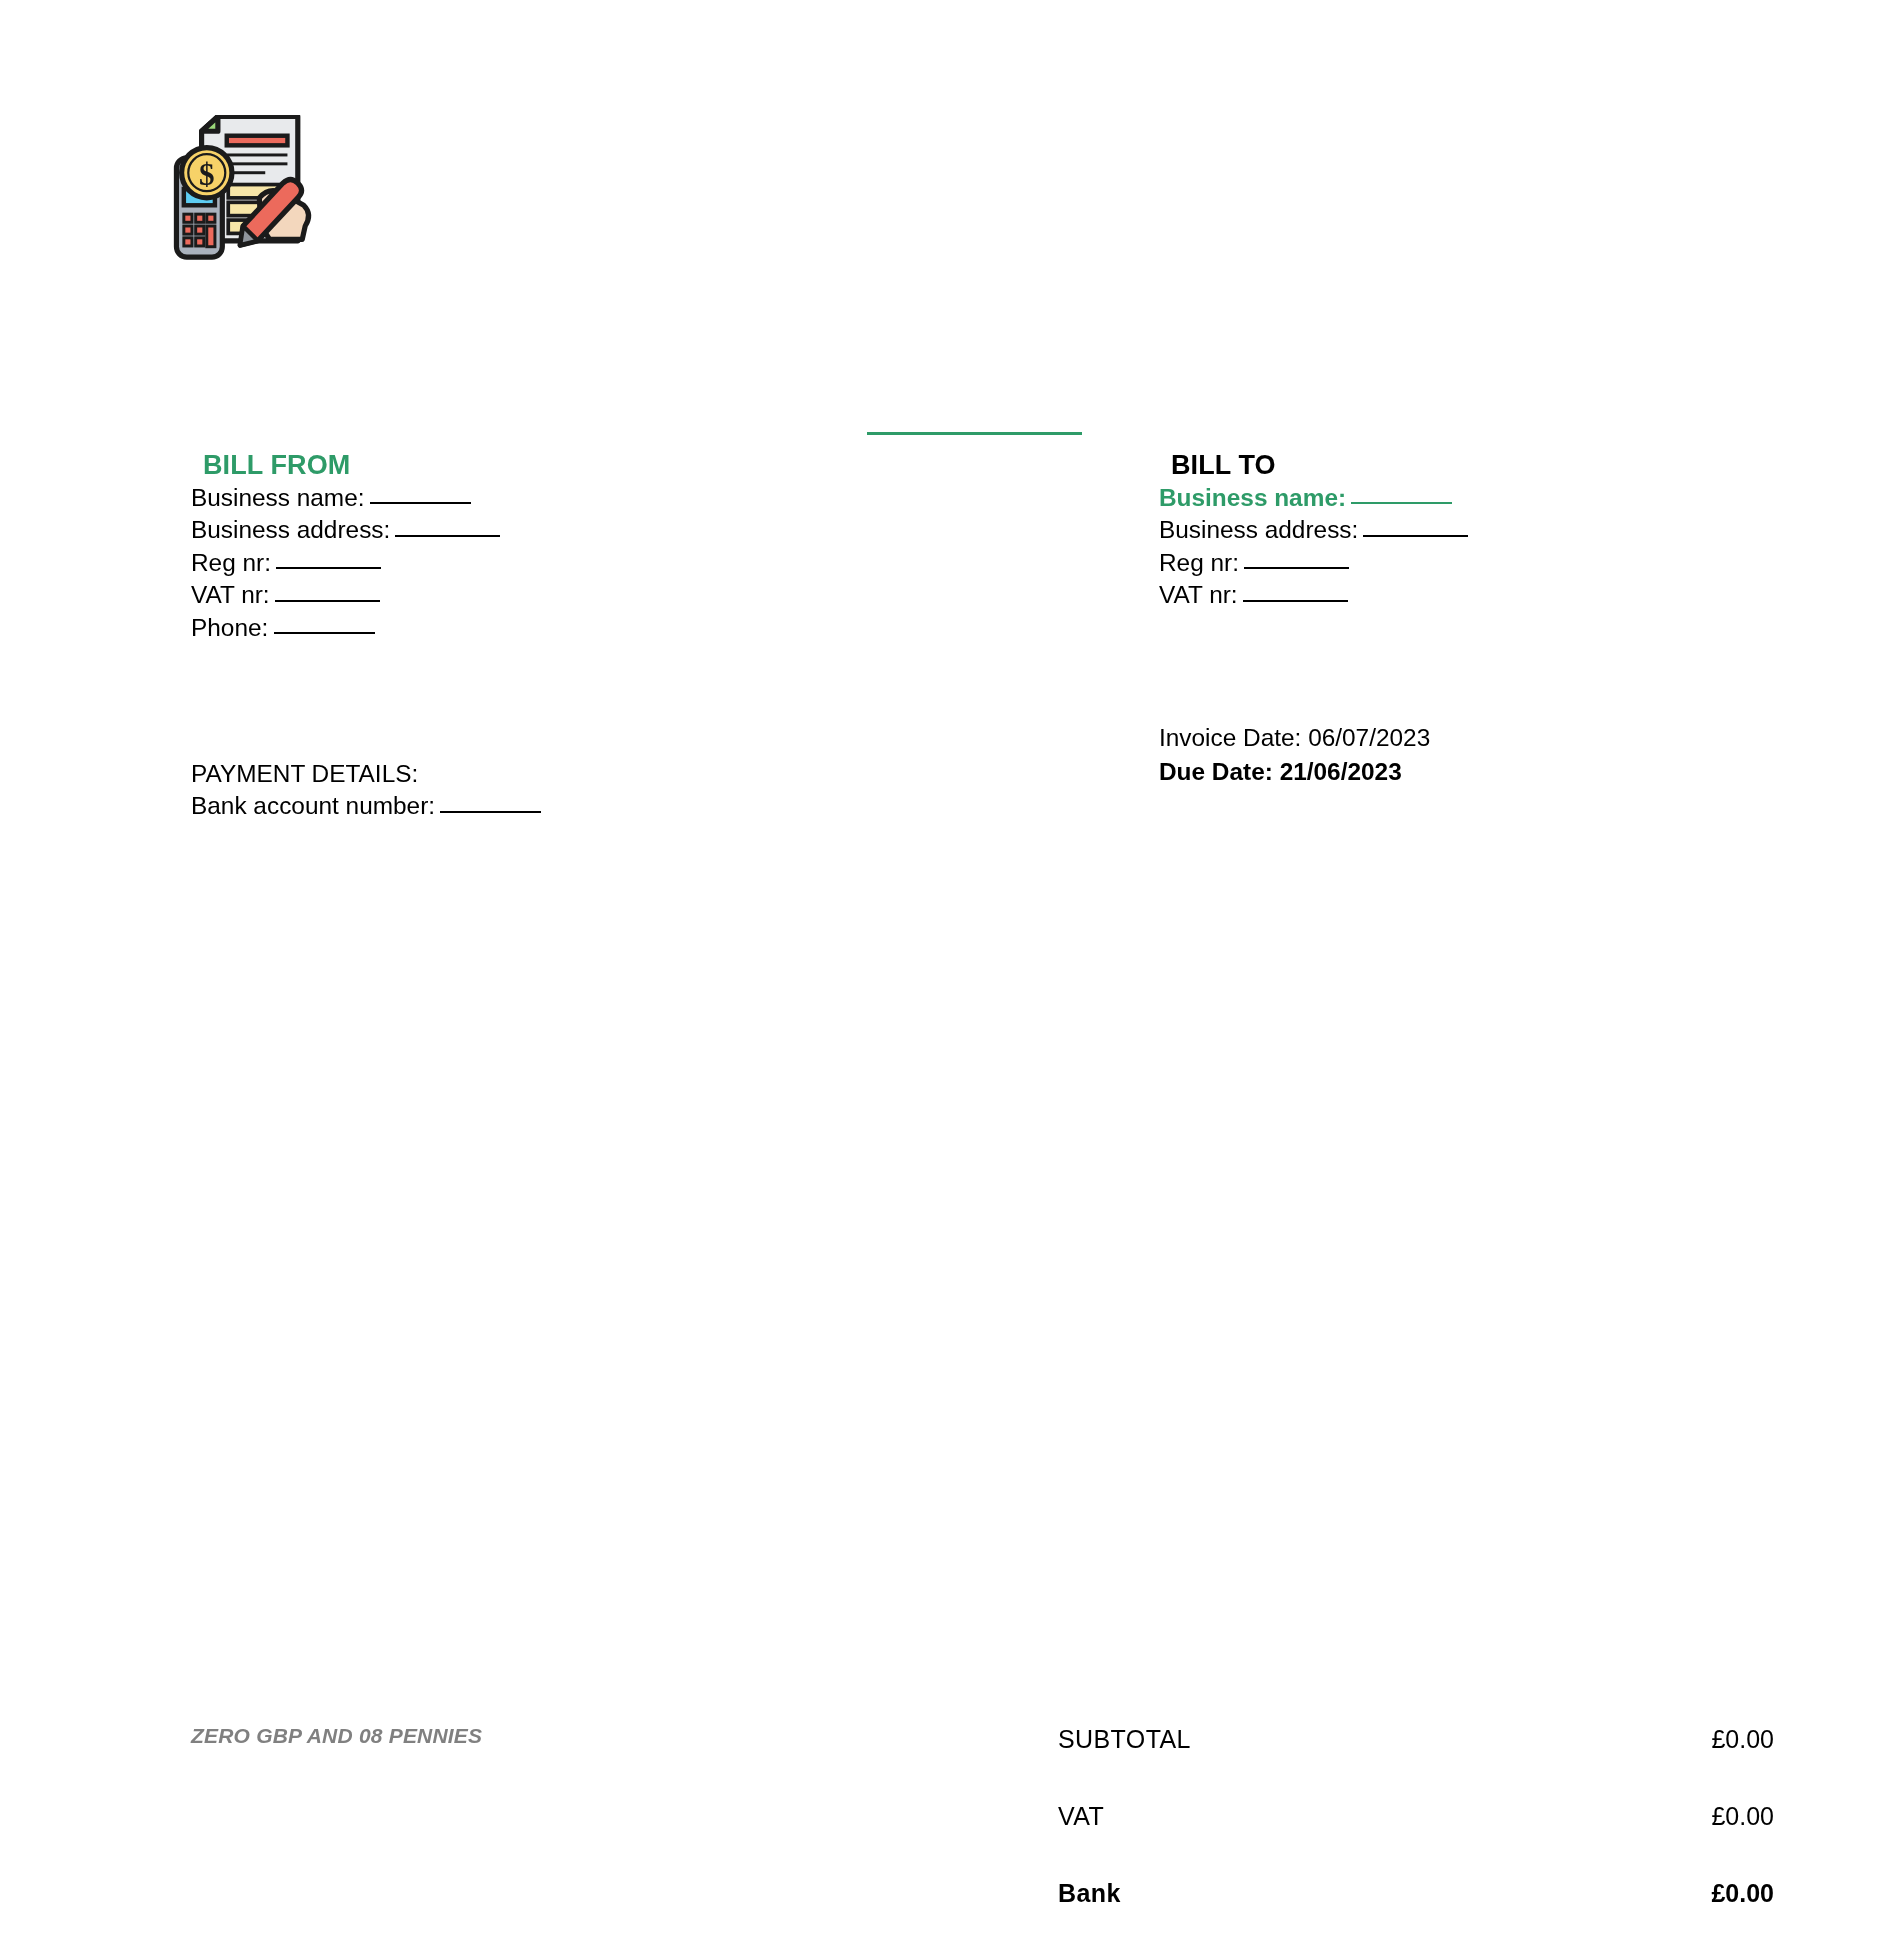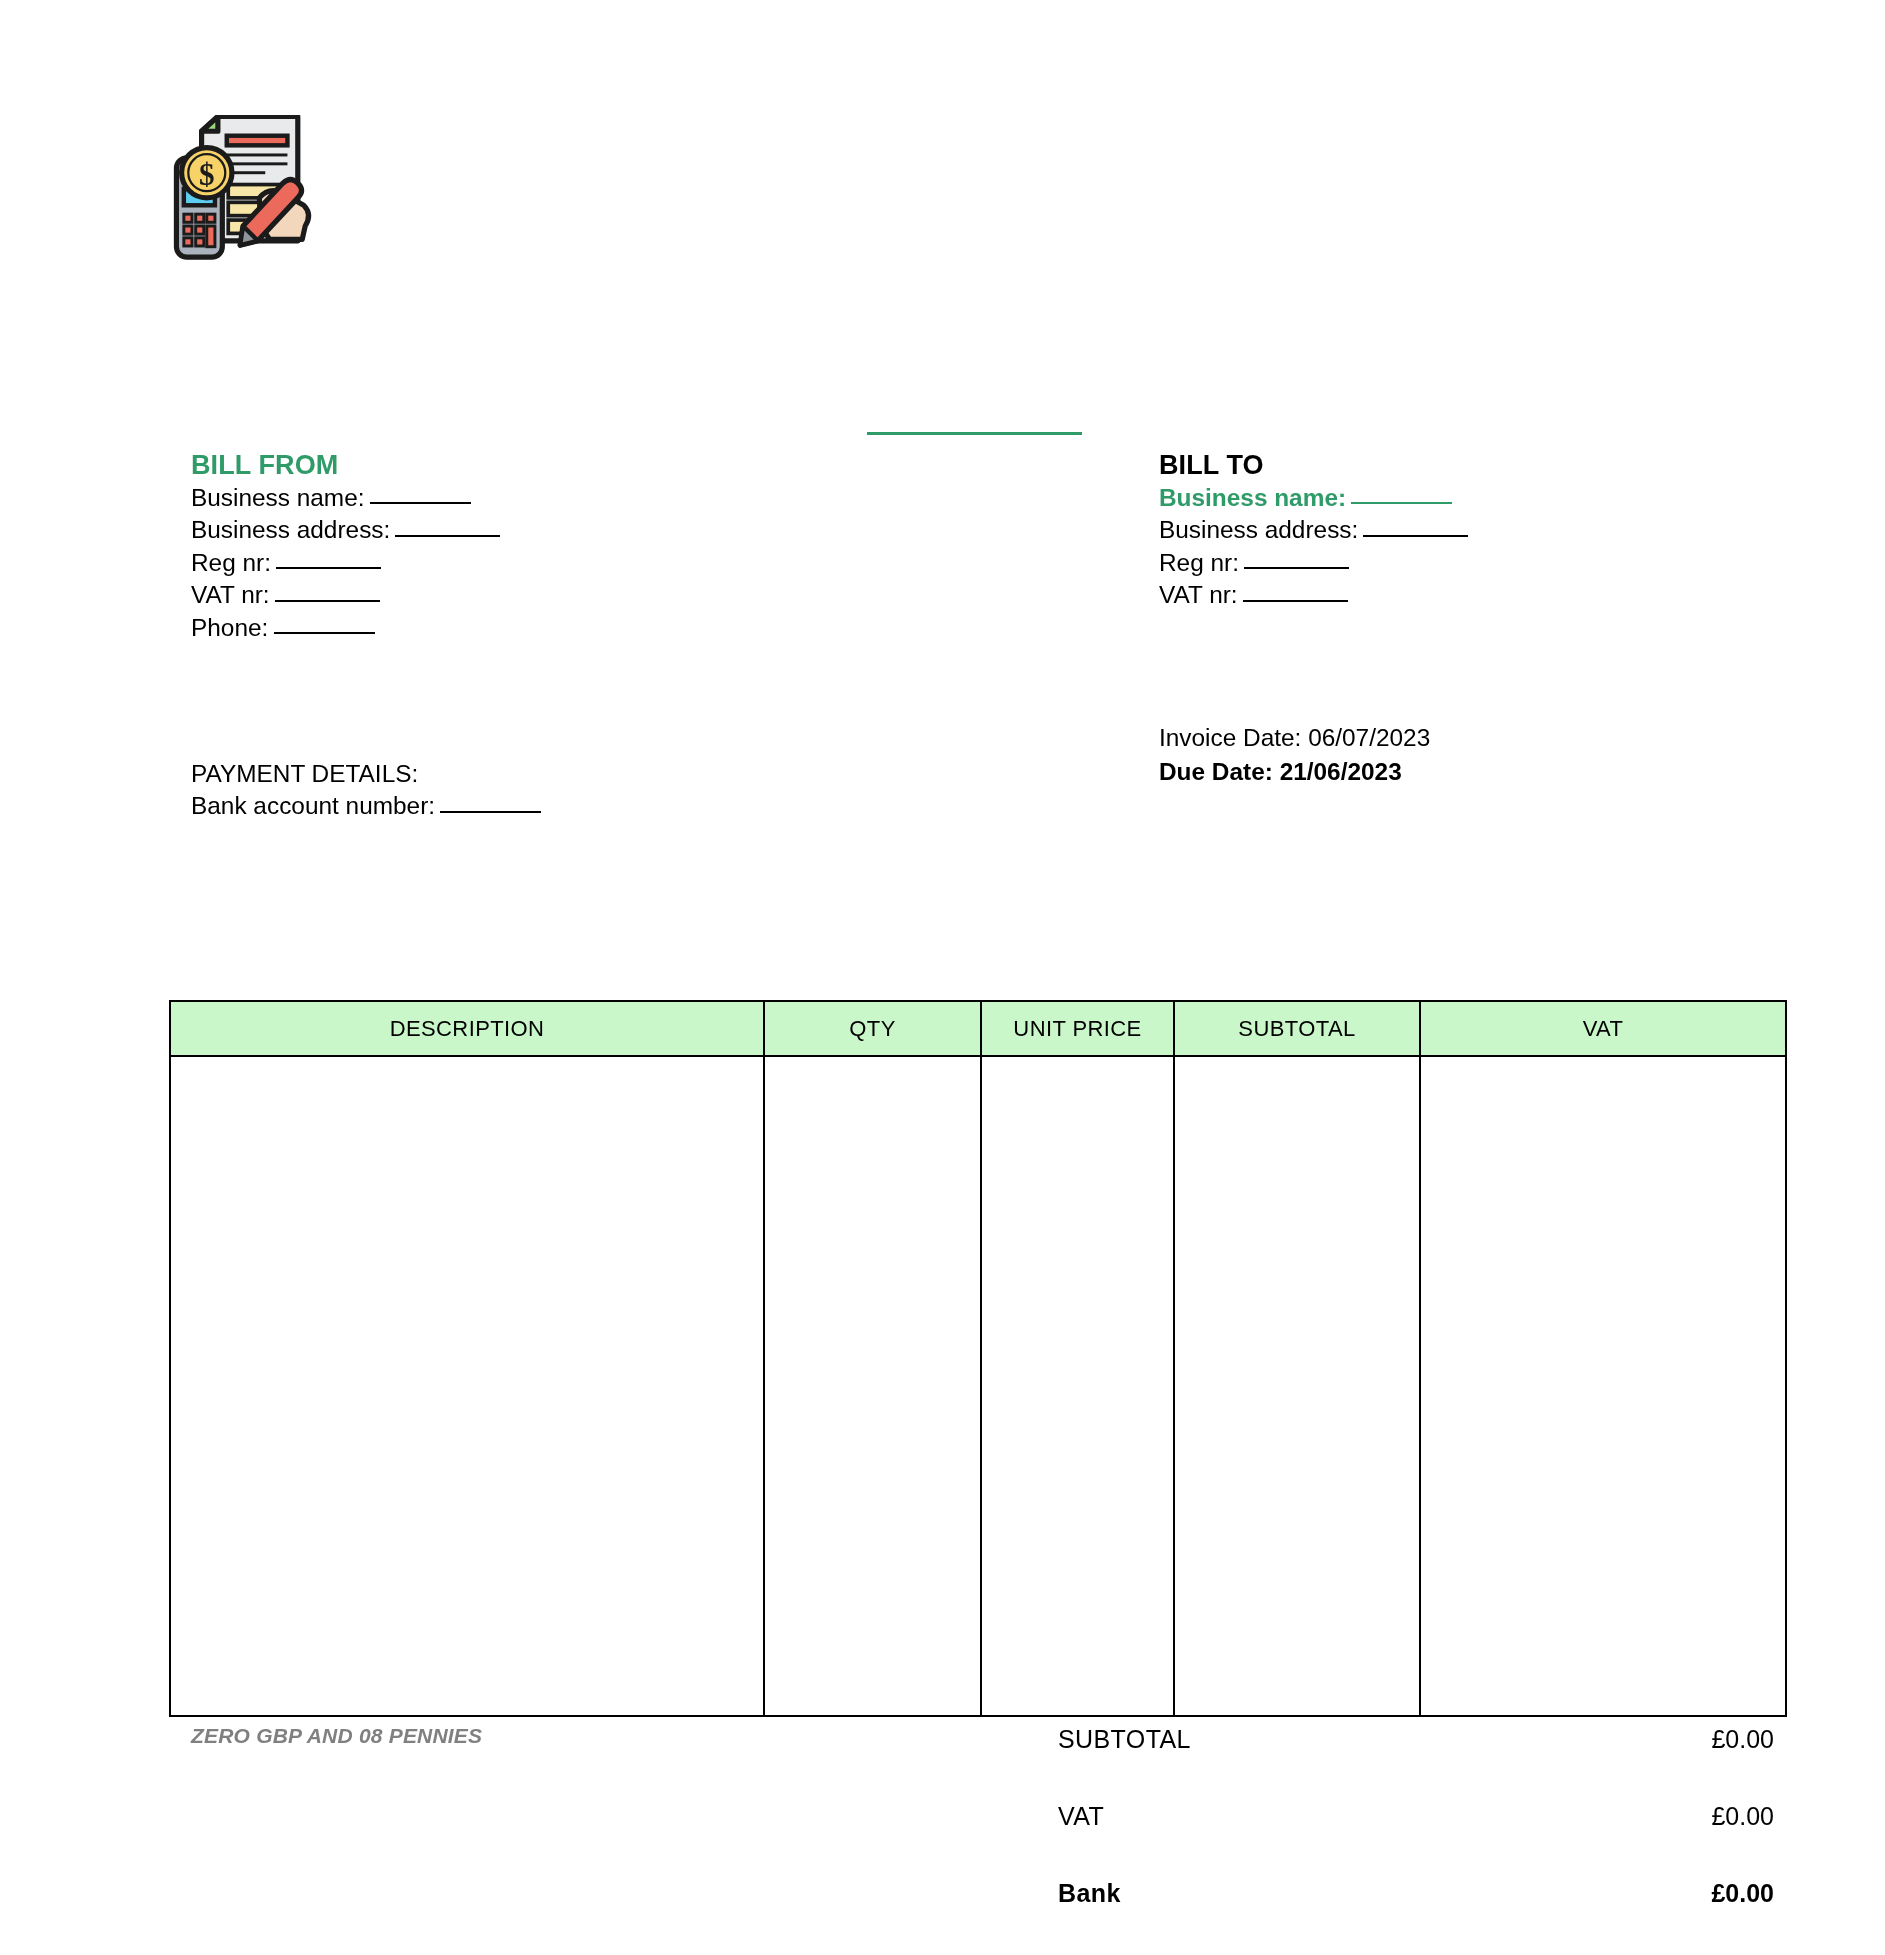--- a/index.html
+++ b/index.html
@@ -58,20 +58,21 @@
   .block { position: absolute; }
   #bill-from-block { left: 191px; top: 450px; }
   #bill-to-block   { left: 1159px; top: 450px; }
 
   .block-heading {
     font-size: 27px;
     font-weight: bold;
     line-height: 1.18;
     letter-spacing: 0.1px;
     white-space: nowrap;
+    margin-left: 12px;
   }
   .block-heading.green { color: #2e9b68; }
   .block-heading.black { color: #000000; }
 
   .field-line {
     font-size: 24.4px;
     line-height: 1.33;
     white-space: nowrap;
     color: #000000;
   }
@@ -264,40 +265,20 @@
     </div>
   </div>
 
   <div id="payment-block">
     <div class="pay-line">PAYMENT DETAILS:</div>
     <div class="pay-line">
       <span>Bank account number:</span><span class="blank w1"></span>
     </div>
   </div>
 
-  <table id="items-table">
-    <thead>
-      <tr>
-        <th class="col-desc">DESCRIPTION</th>
-        <th class="col-qty">QTY</th>
-        <th class="col-price">UNIT PRICE</th>
-        <th class="col-sub">SUBTOTAL</th>
-        <th class="col-vat">VAT</th>
-      </tr>
-    </thead>
-    <tbody>
-      <tr>
-        <td></td>
-        <td></td>
-        <td></td>
-        <td></td>
-        <td></td>
-      </tr>
-    </tbody>
-  </table>
 
   <div id="totals">
     <div class="total-row">
       <span class="tlabel">SUBTOTAL</span>
       <span class="tvalue">£0.00</span>
     </div>
     <div class="total-row">
       <span class="tlabel">VAT</span>
       <span class="tvalue">£0.00</span>
     </div>

